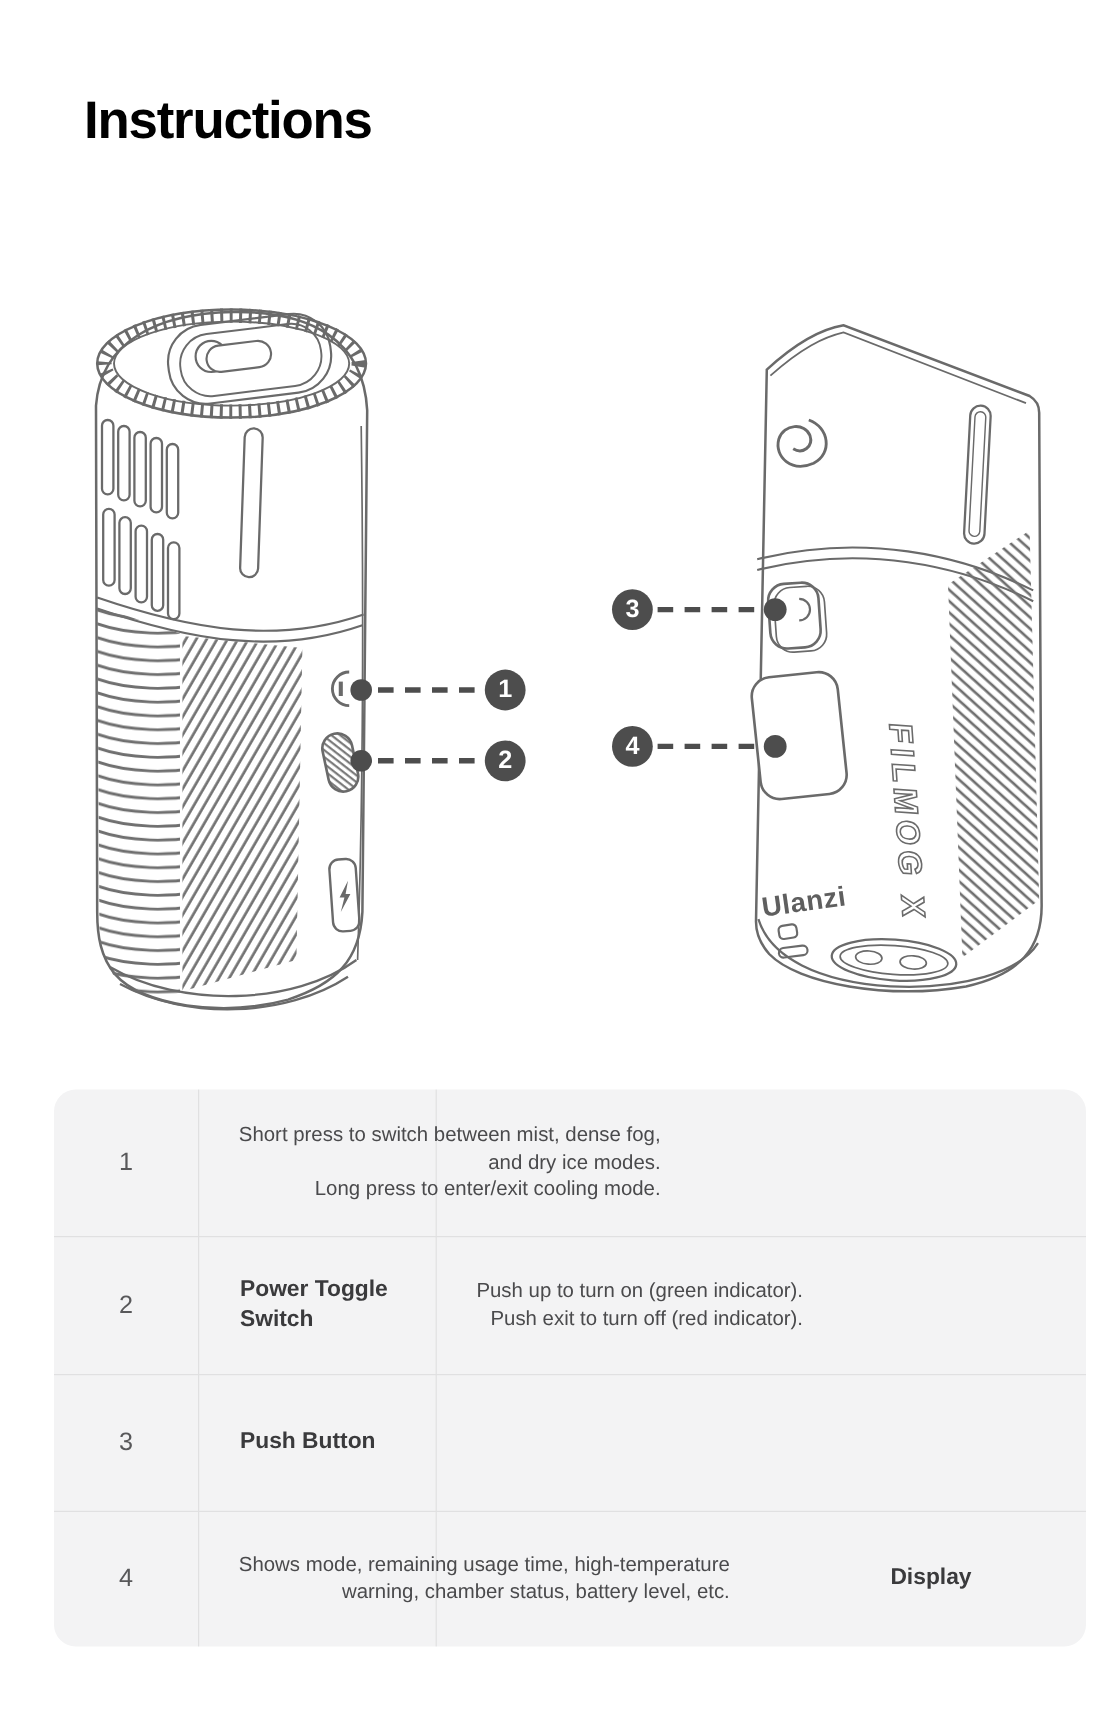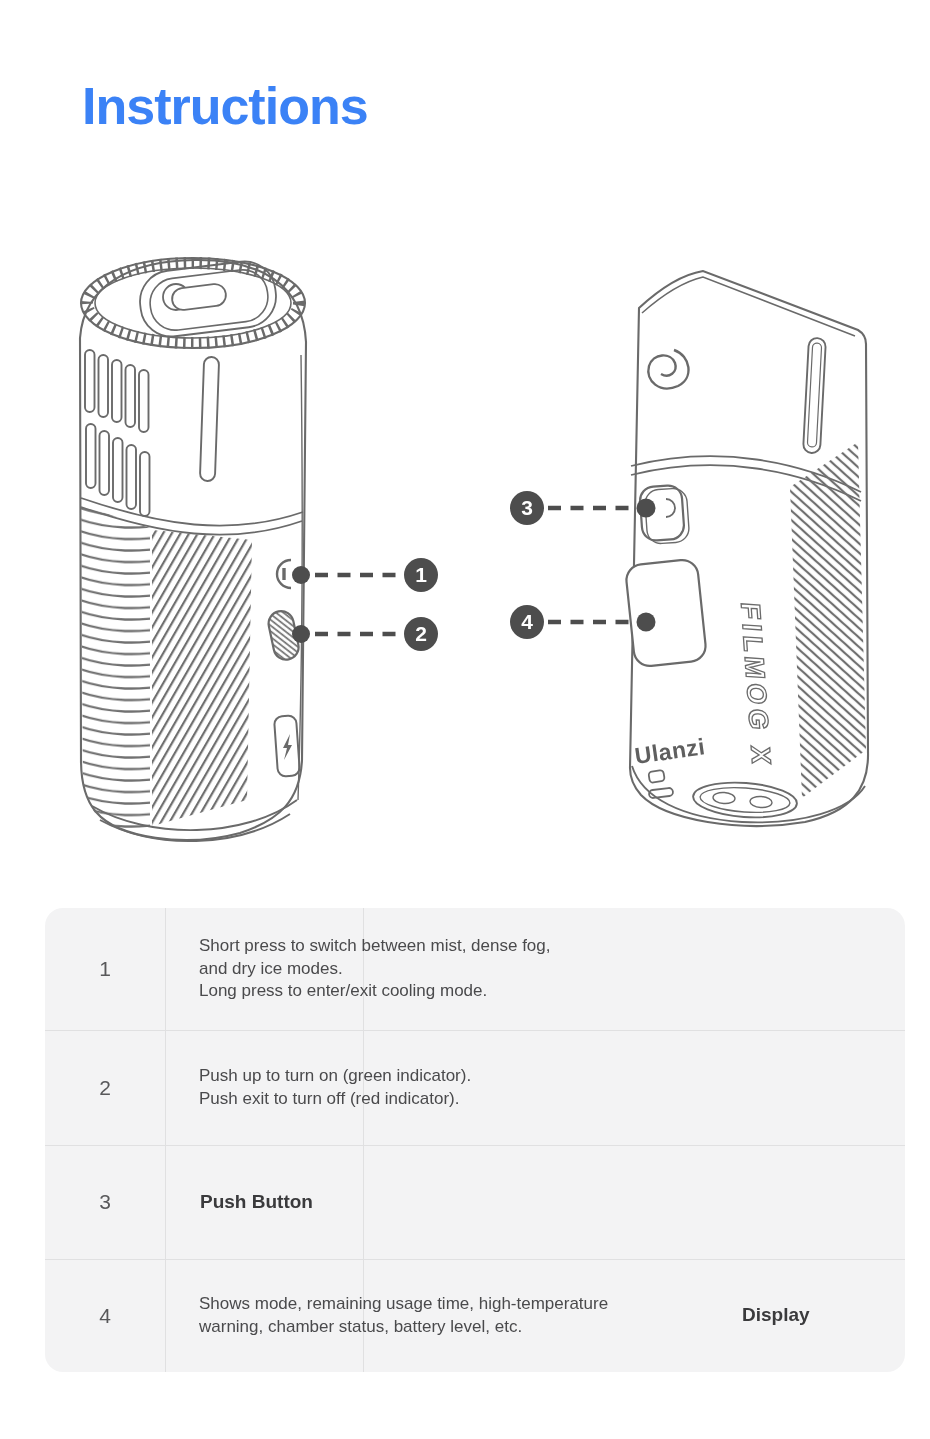--- a/index.html
+++ b/index.html
@@ -1,22 +1,22 @@
 <!DOCTYPE html>
 <html><head>
 <meta charset="utf-8">
 <style>
   html,body{margin:0;padding:0;}
   body{
     width:930px;height:1439px;position:relative;background:#ffffff;
     font-family:"Liberation Sans",sans-serif;overflow:hidden;
   }
   .page-title{
-    position:absolute;left:82px;top:76px;
-    font-size:52px;font-weight:800;letter-spacing:-1px;color:#3b82f6;
+    position:absolute;left:70px;top:76px;
+    font-size:44px;font-weight:800;letter-spacing:-1px;color:#000000;
   }
   .illustration{position:absolute;left:0;top:240px;width:930px;height:650px;}
   .illustration svg{position:absolute;left:0;top:0;}
   .badge{
     position:absolute;width:34px;height:34px;border-radius:50%;
     background:#4d4d4d;color:#ffffff;display:flex;align-items:center;justify-content:center;
     font-size:21px;font-weight:bold;
   }
   .parts-table{
     position:absolute;left:45px;top:908px;width:860px;height:464px;
@@ -26,21 +26,21 @@
   .vline.v1{left:120px;}
   .vline.v2{left:318px;}
   .hline{position:absolute;left:0;right:0;height:1px;background:#e0e0e1;}
   .trow{position:absolute;left:0;right:0;display:flex;align-items:stretch;}
   .cell{display:flex;align-items:center;}
   .cell-num{width:120px;justify-content:center;font-size:21px;color:#58585a;}
   .cell-name{width:198px;padding-left:35px;box-sizing:border-box;
     font-size:19px;font-weight:bold;color:#3a3a3c;line-height:1.3;}
   .cell-name span{display:block;max-width:150px;}
   .cell-desc{flex:1;padding-left:34px;padding-right:16px;box-sizing:border-box;
-    font-size:17px;color:#4a4a4c;line-height:1.33;white-space:pre-line;}
+    font-size:17px;color:#4a4a4c;line-height:1.33;white-space:pre-line;text-align:right;}
 </style>
 </head>
 <body>
 
 <div class="page-title">Instructions</div>
 
 <div class="illustration">
   <svg width="930" height="650" viewBox="0 240 930 650" fill="none" stroke="#6a6a6a" stroke-width="2">
     <defs>
       <pattern id="ribs" patternUnits="userSpaceOnUse" width="80" height="11.5">
@@ -192,20 +192,23 @@
   <div class="hline" style="top:351px;"></div>
 
   <div class="trow" style="top:0;height:122px;">
     <div class="cell cell-num">1</div>
     <div class="cell cell-desc">Short press to switch between mist, dense fog,
 and dry ice modes.
 Long press to enter/exit cooling mode.</div>
   </div>
   <div class="trow" style="top:122px;height:115px;">
     <div class="cell cell-num">2</div>
+    <div class="cell cell-name">
+        <span>Power Toggle Switch</span>
+      </div>
     <div class="cell cell-desc">Push up to turn on (green indicator).
 Push exit to turn off (red indicator).</div>
   </div>
   <div class="trow" style="top:237px;height:114px;">
     <div class="cell cell-num">3</div>
     <div class="cell cell-name">
         <span>Push Button</span>
       </div>
   </div>
   <div class="trow" style="top:351px;height:113px;">

